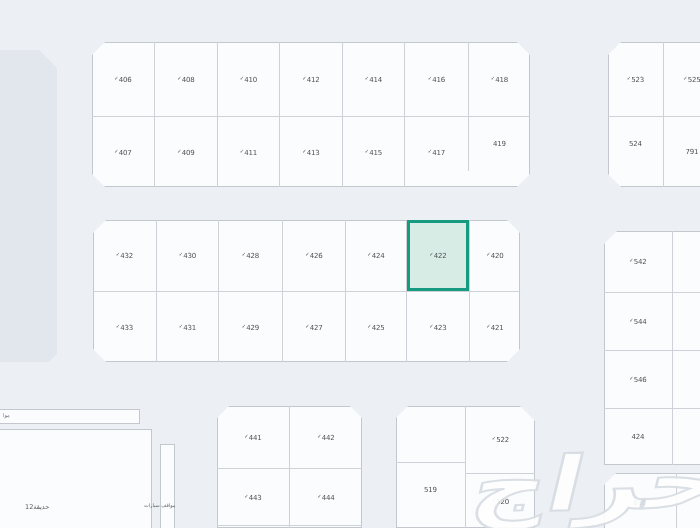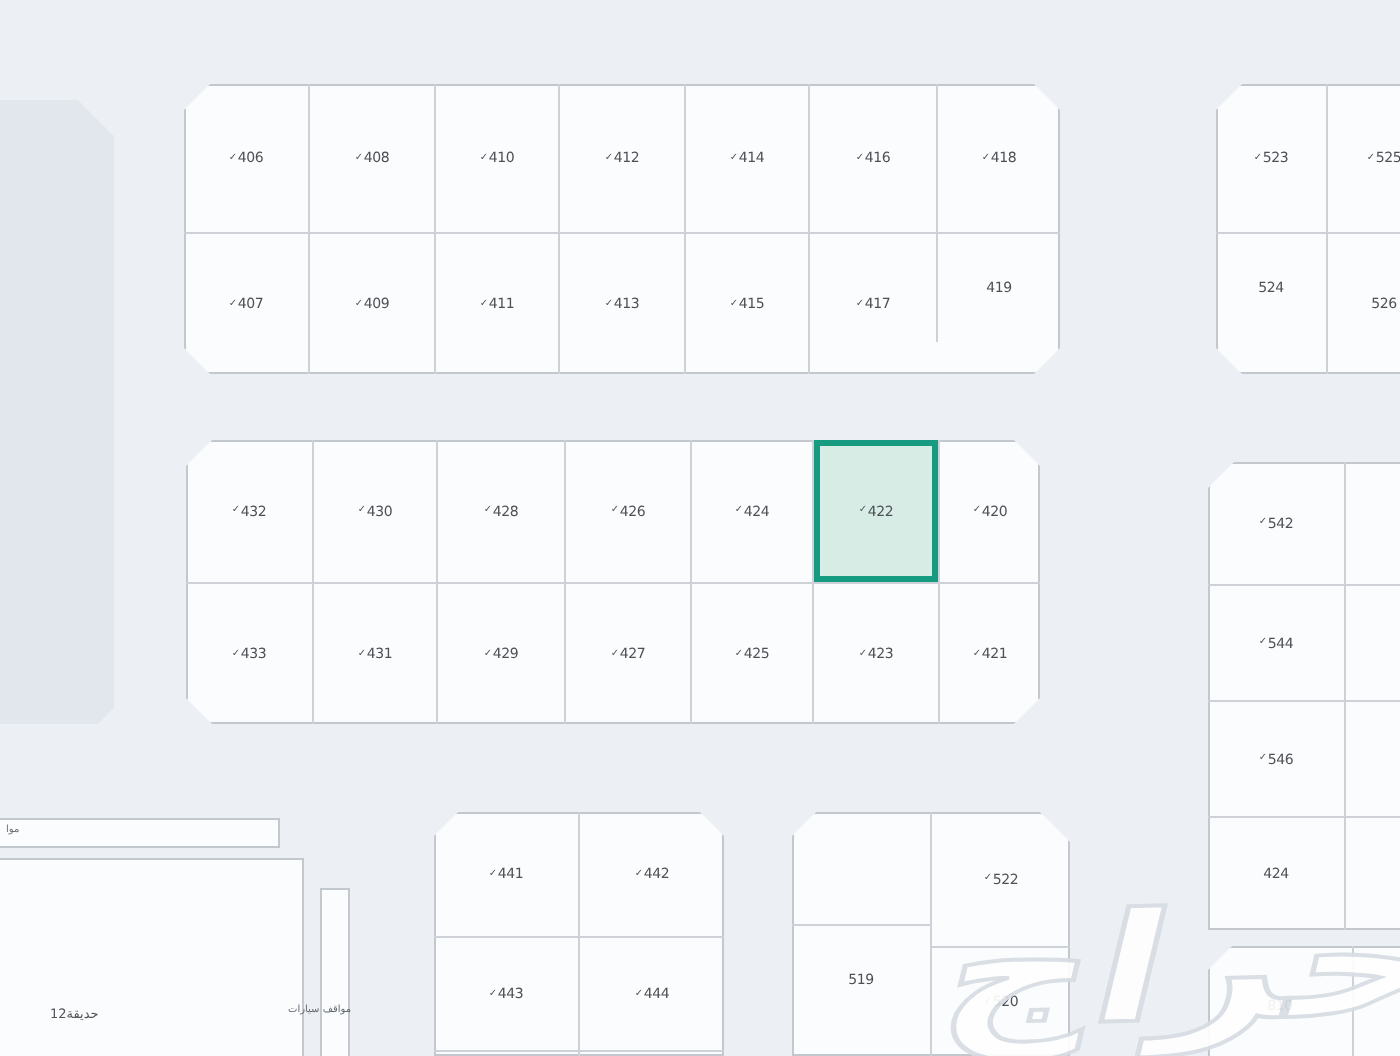--- a/index.html
+++ b/index.html
@@ -119,21 +119,21 @@
         <div class="cell" style="left: 0px; top: 0px; width: 55px; height: 74px;">
           <span class="plbl"><span class="chk">✓</span>523</span>
         </div>
         <div class="cell bl" style="left: 55px; top: 0px; width: 57px; height: 74px;">
           <span class="plbl"><span class="chk">✓</span>525</span>
         </div>
         <div class="cell bt" style="left: 0px; top: 74px; width: 55px; height: 55px;">
           <span class="plbl">524</span>
         </div>
         <div class="cell bl bt" style="left: 55px; top: 74px; width: 57px; height: 71px;">
-          <span class="plbl">526</span>
+          <span class="plbl">791</span>
         </div>
       </div>
       <div class="block" style="left: 93px; top: 220px; width: 427px; height: 142px; clip-path: polygon(13px 0px, 414px 0px, 427px 13px, 427px 129px, 414px 142px, 13px 142px, 0px 129px, 0px 13px);">
         <div class="cell" style="left: 0px; top: 0px; width: 63px; height: 71px;">
           <span class="plbl"><span class="chk">✓</span>432</span>
         </div>
         <div class="cell bl" style="left: 63px; top: 0px; width: 62px; height: 71px;">
           <span class="plbl"><span class="chk">✓</span>430</span>
         </div>
         <div class="cell bl" style="left: 125px; top: 0px; width: 64px; height: 71px;">

